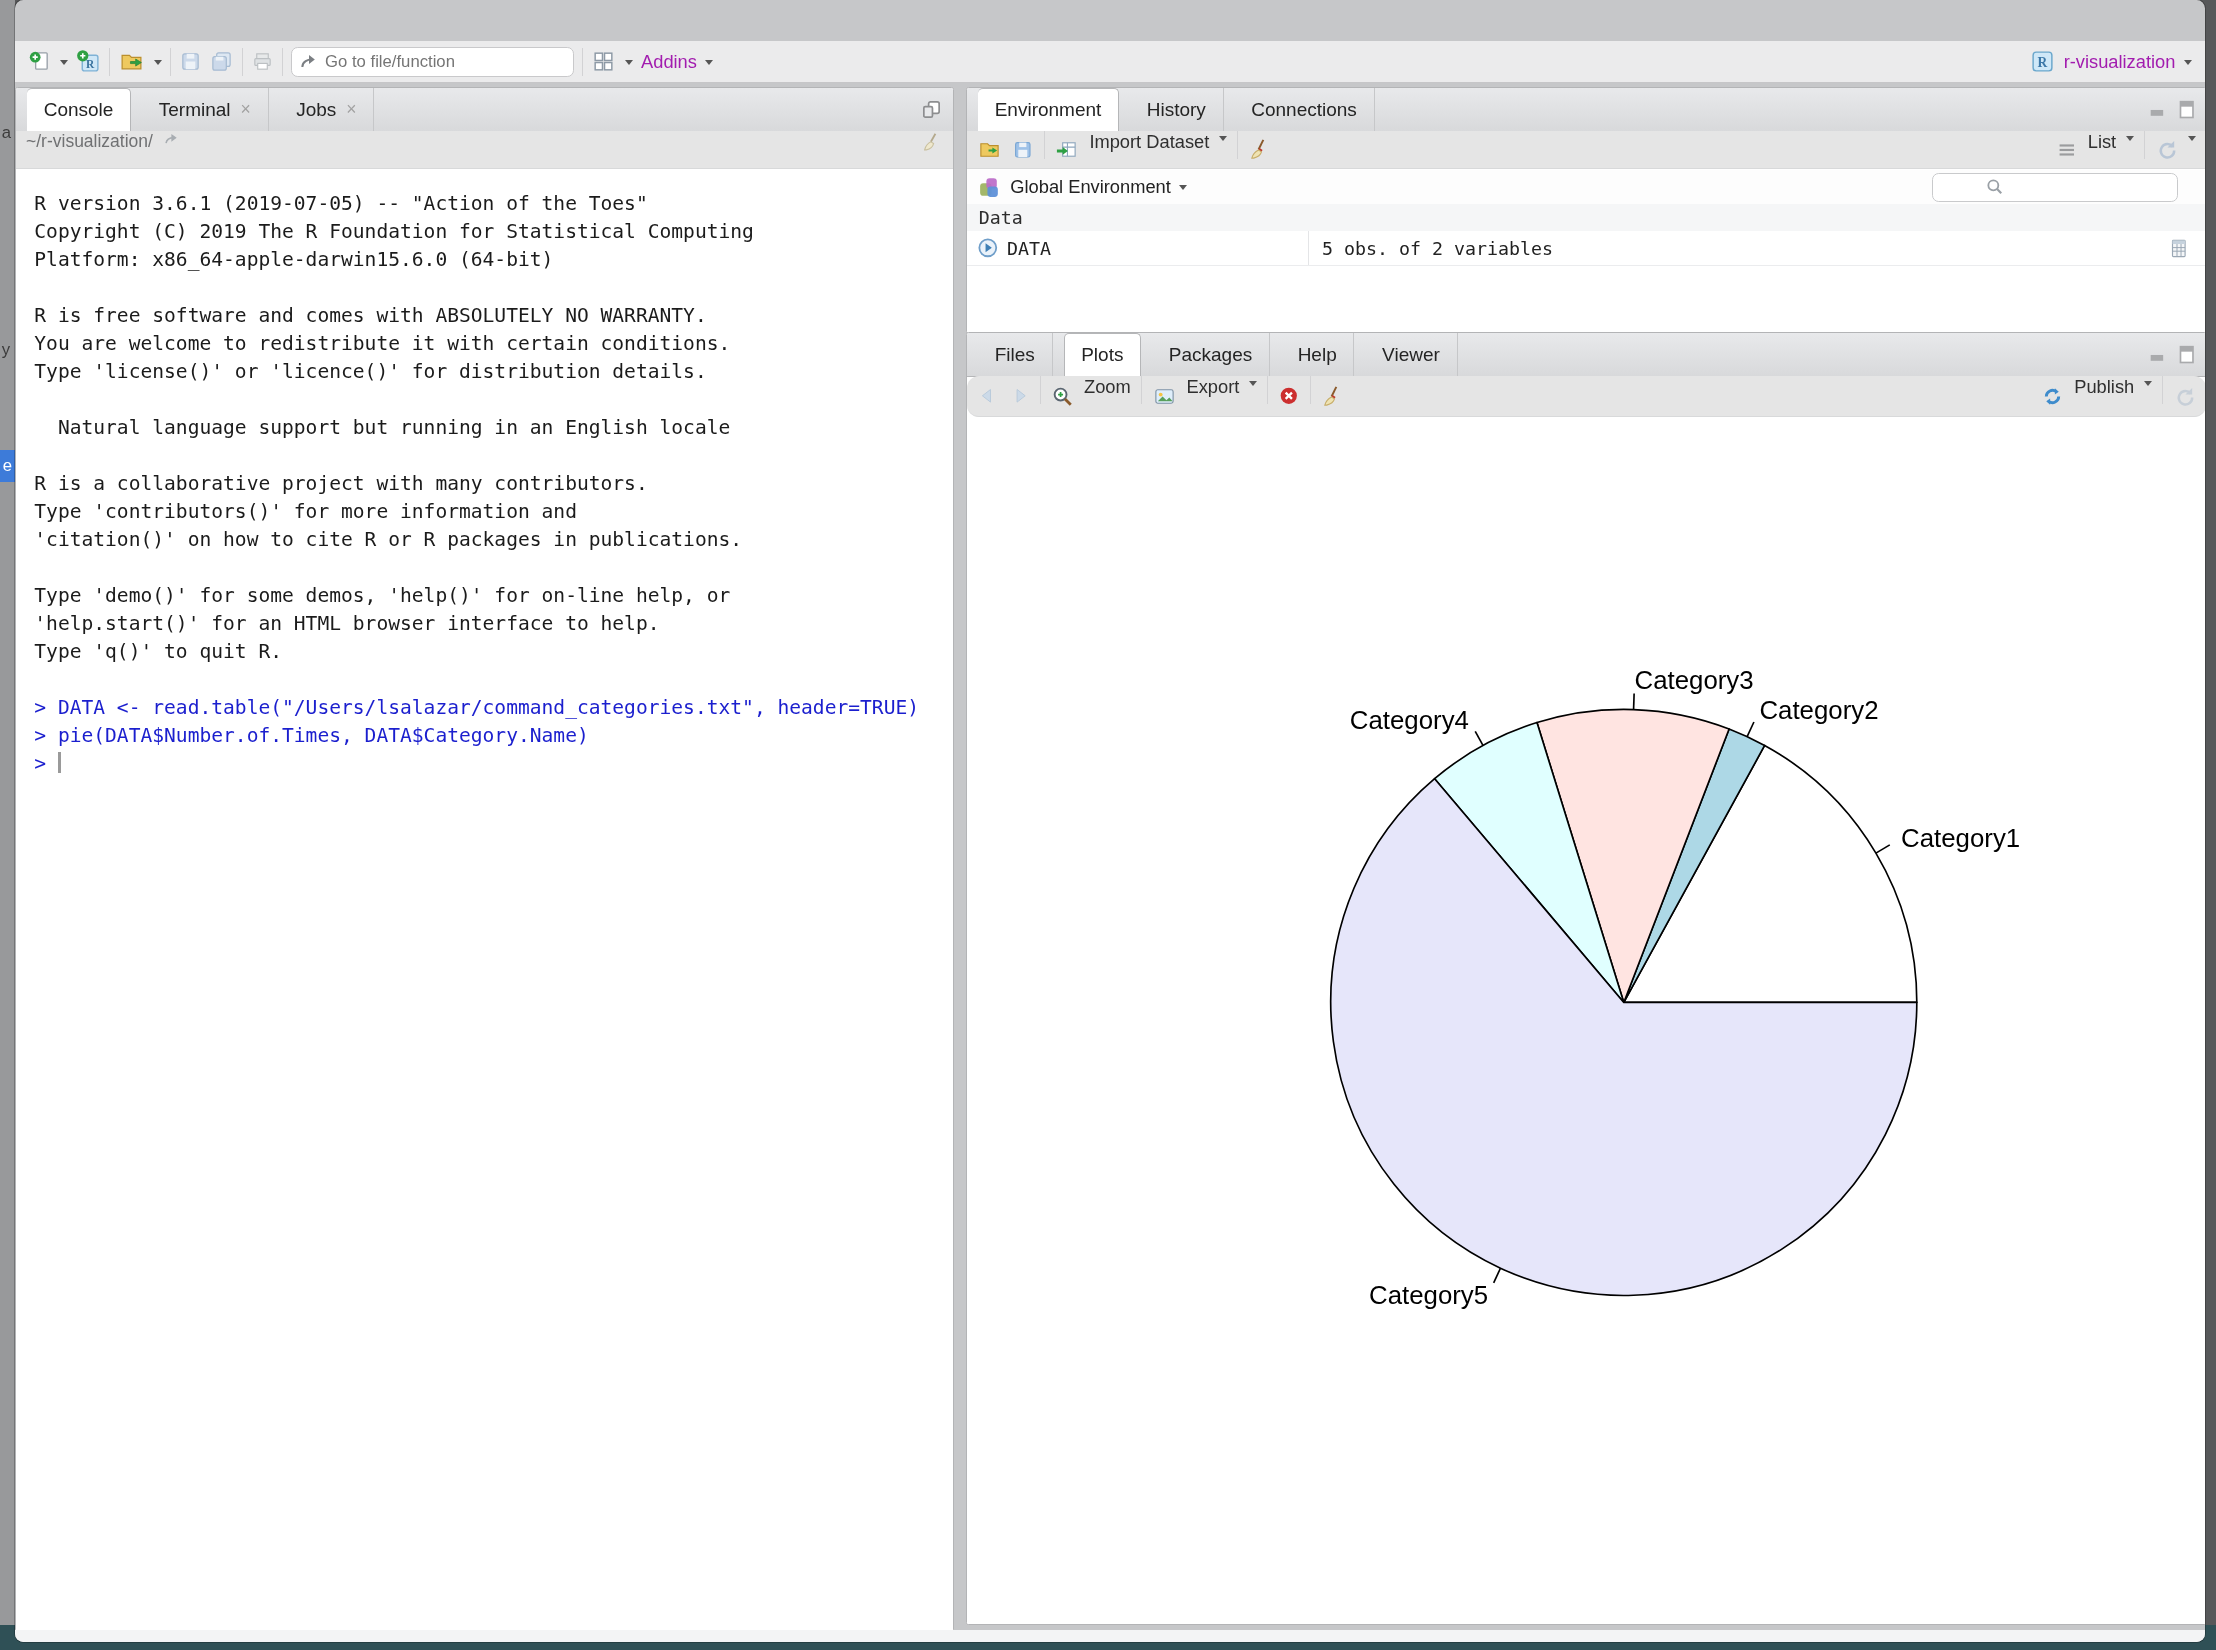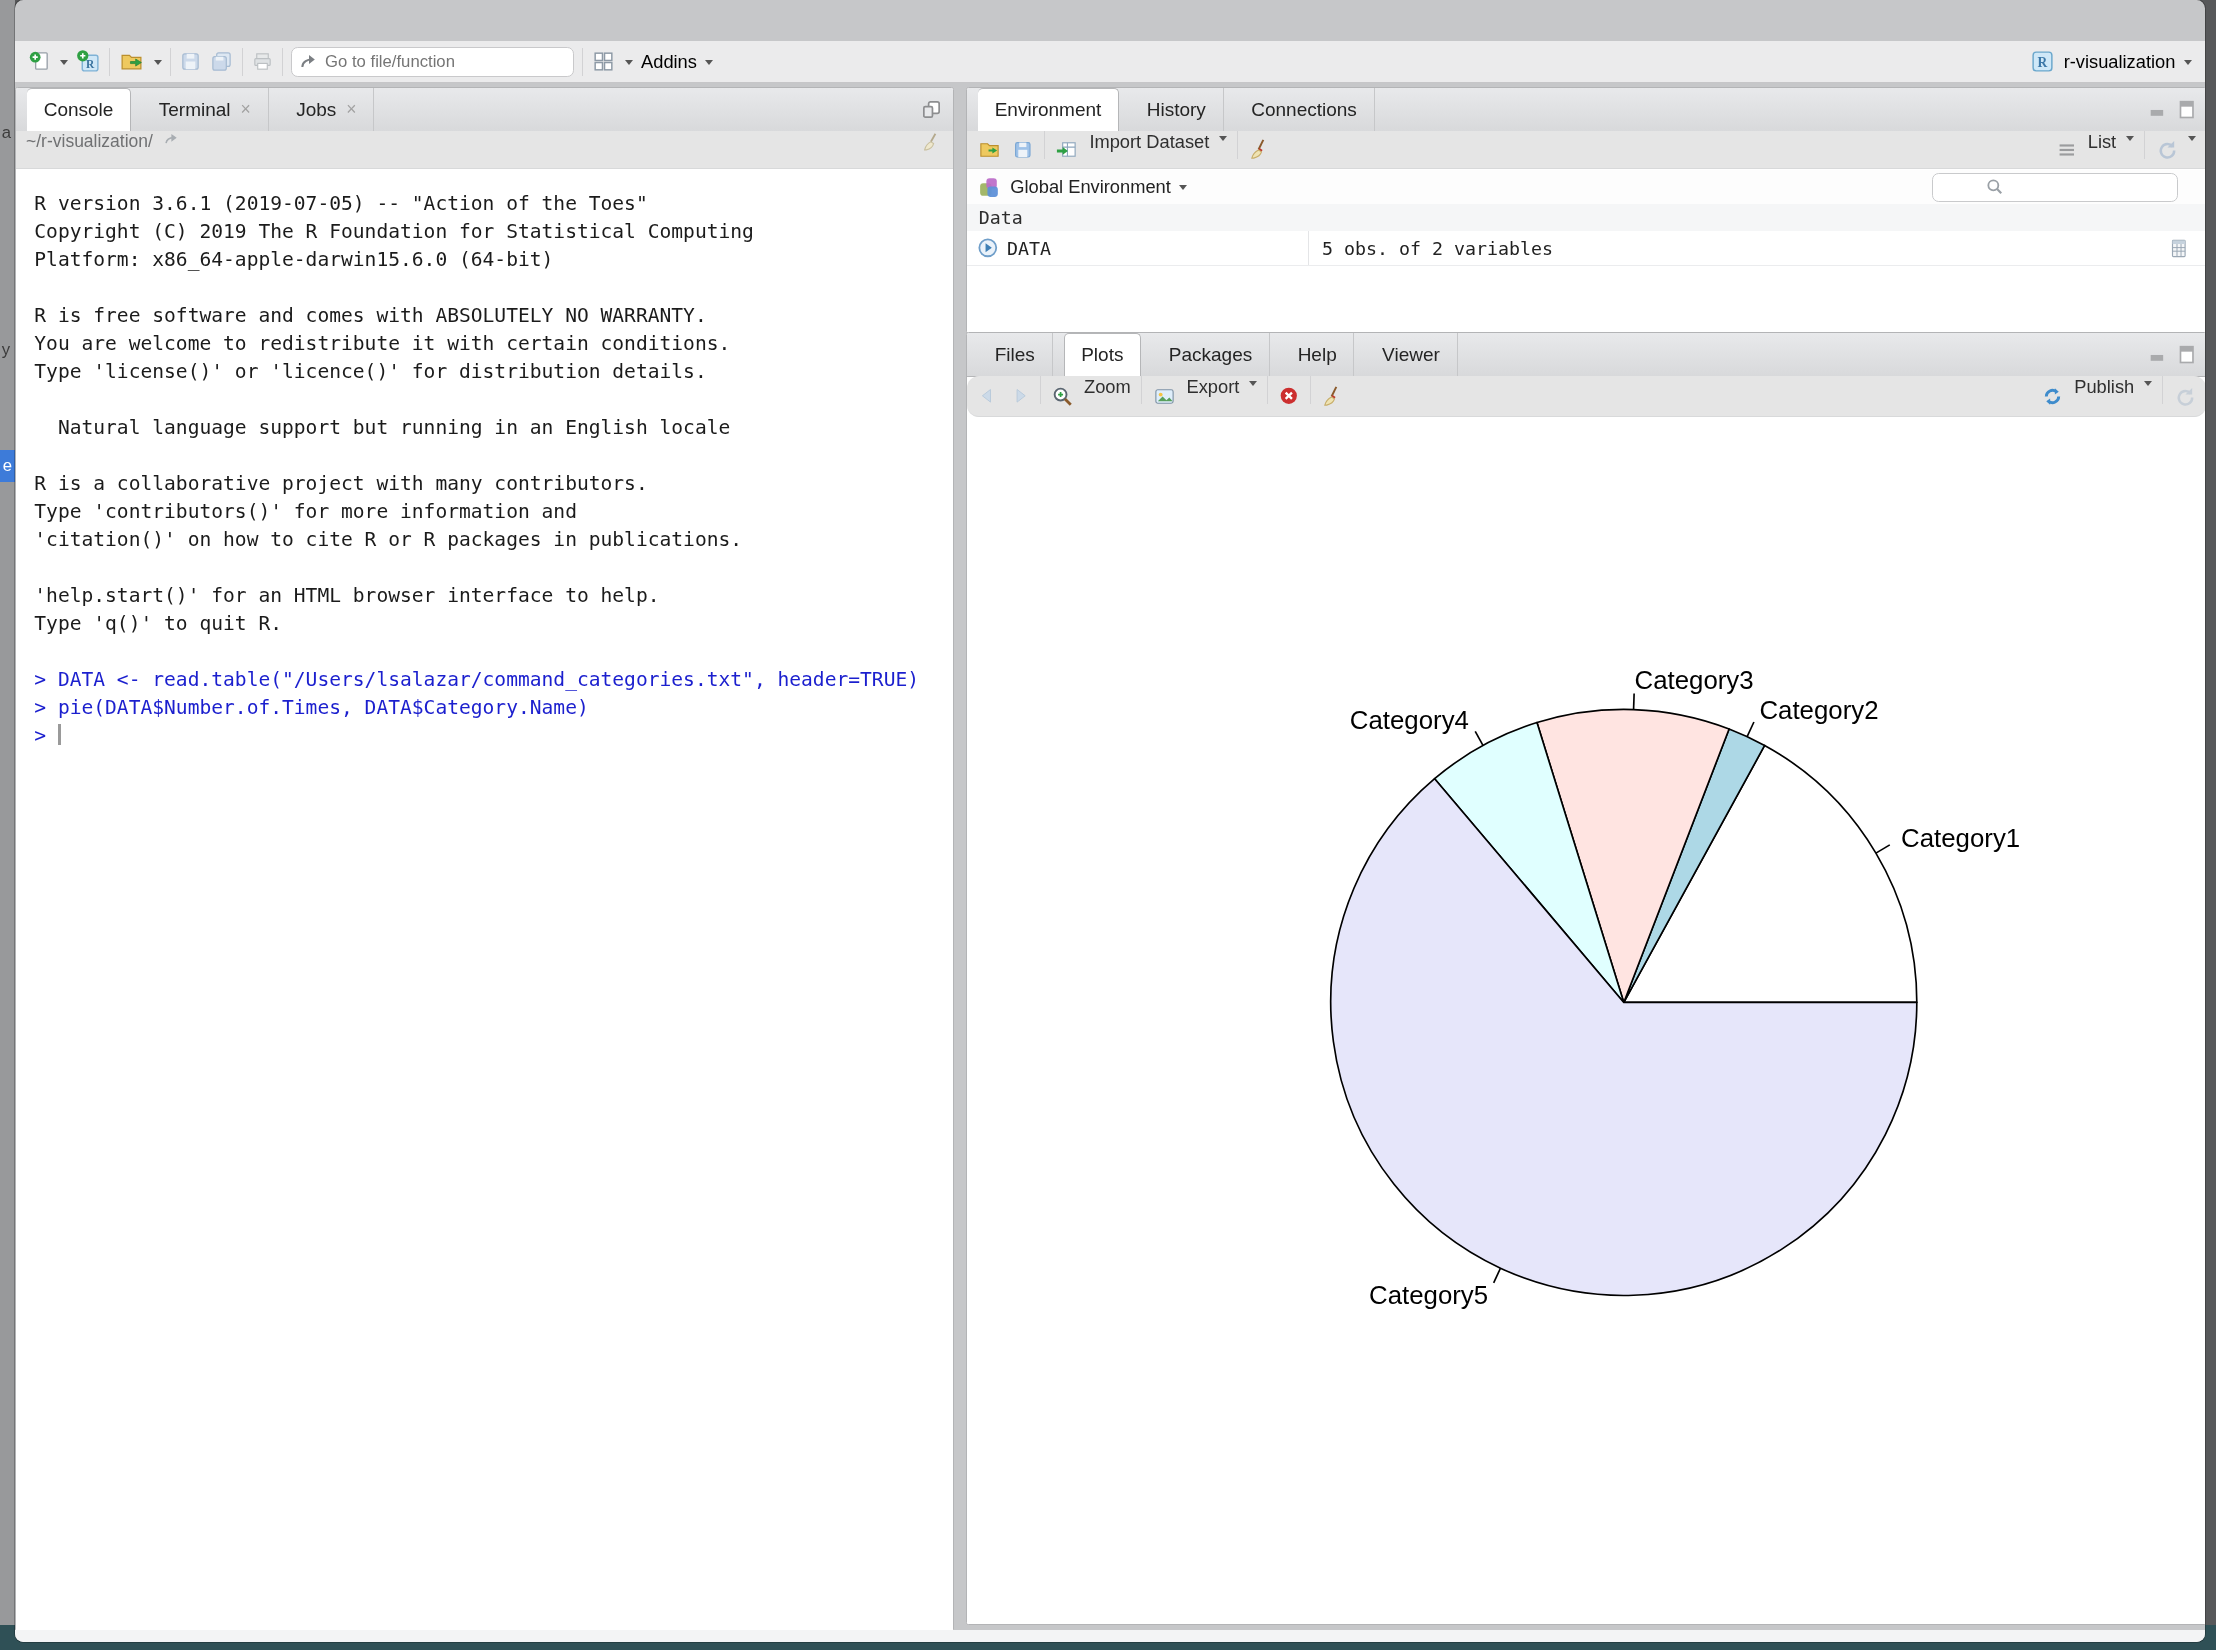--- a/index.html
+++ b/index.html
@@ -19,21 +19,21 @@
             border-bottom:0.8px solid #b1b1b1;}
   .tl{position:absolute;top:9.2px;width:21.6px;height:21.6px;border-radius:50%;}
   #title-text{left:0;right:0;top:0;height:40px;line-height:40px;text-align:center;
               color:#3d3d3d;font-size:20px;}
   #toolbar{left:0;top:41px;right:0;height:42px;background:#ebebec;border-bottom:0.8px solid #c6c6c8;
            display:flex;align-items:center;padding:0 13.3px;box-sizing:border-box;gap:8.3px;}
   .sep{width:0.8px;height:28px;background:#d2d2d4;flex:none;}
   .caret{width:0;height:0;border:5px solid transparent;border-top:5.8px solid #555;
          display:inline-block;margin-top:5px;flex:none;}
   .caret.sm{border-width:4.2px;border-top-width:5px;}
-  .tb-label{font-size:18.3px;color:#000000;}
+  .tb-label{font-size:18.3px;color:#a21caf;}
   #goto-input{width:225px;height:28px;border:0.8px solid #c9c9cb;border-radius:6.7px;background:#fff;
               font-size:16.7px;color:#444;padding:0 23px 0 33px;outline:none;
               font-family:"Liberation Sans",sans-serif;}
   #goto-wrap{position:relative;display:flex;align-items:center;}
   #goto-wrap svg{position:absolute;left:8.3px;}
   .spacer{flex:1;}
   
   .pane{position:absolute;background:#fff;border:0.8px solid #b3b4b6;border-radius:2.5px;overflow:hidden;}
   .tabstrip{position:absolute;left:0;right:0;top:0;height:43px;
             background:linear-gradient(#e8e9eb,#d8d9db);border-bottom:0.8px solid #b5b6b8;
@@ -211,20 +211,21 @@
           <div class="cline">R is free software and comes with ABSOLUTELY NO WARRANTY.</div>
           <div class="cline">You are welcome to redistribute it with certain conditions.</div>
           <div class="cline">Type 'license()' or 'licence()' for distribution details.</div>
           <div class="cline"></div>
           <div class="cline">  Natural language support but running in an English locale</div>
           <div class="cline"></div>
           <div class="cline">R is a collaborative project with many contributors.</div>
           <div class="cline">Type 'contributors()' for more information and</div>
           <div class="cline">'citation()' on how to cite R or R packages in publications.</div>
           <div class="cline"></div>
+          <div class="cline">Type 'demo()' for some demos, 'help()' for on-line help, or</div>
           <div class="cline">'help.start()' for an HTML browser interface to help.</div>
           <div class="cline">Type 'q()' to quit R.</div>
           <div class="cline"></div>
           <div class="cline blue">&gt; DATA &lt;- read.table("/Users/lsalazar/command_categories.txt", header=TRUE)</div>
           <div class="cline blue">&gt; pie(DATA$Number.of.Times, DATA$Category.Name)</div>
           <div class="cline blue">&gt; <span class="cursor"></span></div>
         </div>
     </div>
 
     <div class="pane" style="left:951px;top:87px;width:1239px;height:245px;">

